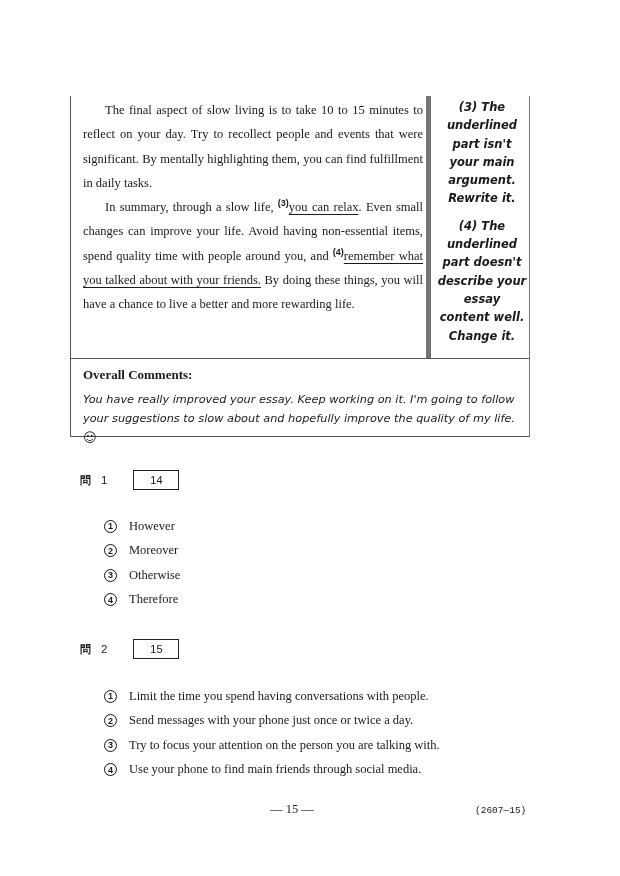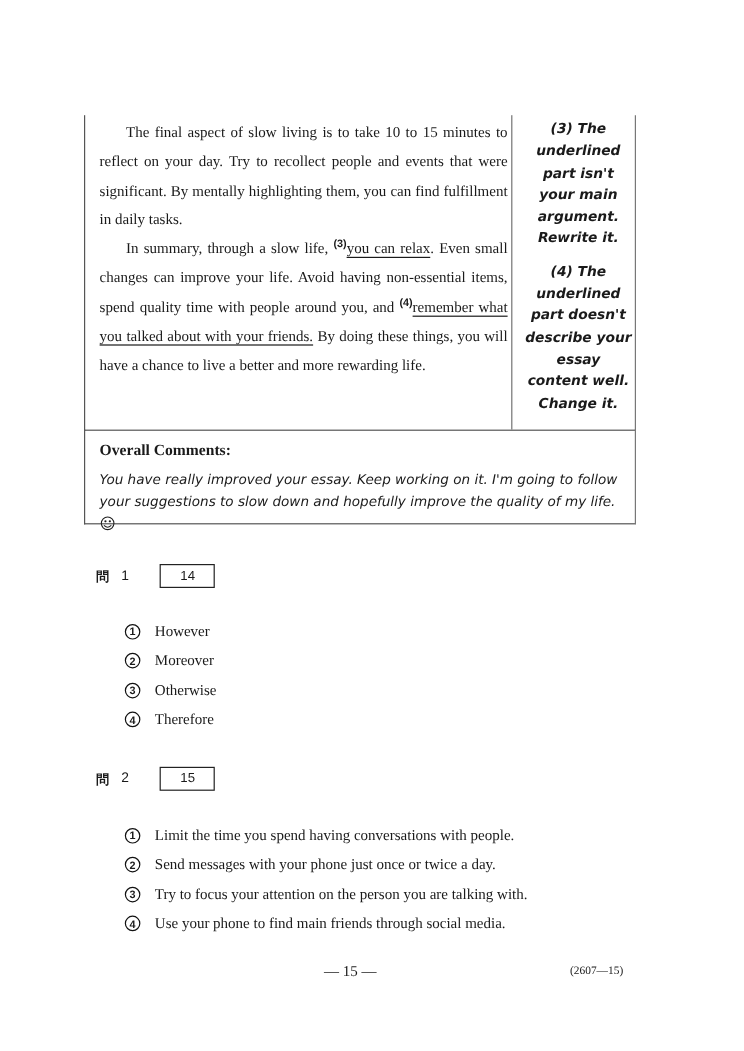--- a/index.html
+++ b/index.html
@@ -6,21 +6,21 @@
   body {
     width: 620px; height: 876px; position: relative; overflow: hidden;
     font-family: "Liberation Serif", "DejaVu Serif", serif; color: #1a1a1a;
   }
   .essay-box {
     position: absolute; left: 70px; top: 96px; width: 458px; height: 262px;
     border-left: 1px solid #555; border-right: 1px solid #777; border-bottom: 1px solid #555;
   }
   .essay-col {
     position: absolute; left: 0; top: 0; width: 355px; height: 100%;
-    border-right: 1px solid #737373;
+    border-right: 5px solid #737373;
   }
   .essay-text {
     position: absolute; left: 12px; top: 2px; width: 340px;
     font-size: 12.5px; line-height: 24.3px; text-align: justify;
   }
   .essay-text p { margin: 0; text-indent: 22px; }
   .essay-text .ul { text-decoration: underline; text-underline-offset: 3px; }
   .essay-text sup { font-size: 9px; font-weight: bold; font-family: "Liberation Sans", sans-serif; vertical-align: 5px; line-height: 0; }
   .comments-col {
     position: absolute; left: 366px; top: 2px; width: 90px;
@@ -50,41 +50,41 @@
   }
   .options { position: absolute; left: 104px; font-size: 12.5px; }
   .option { display: flex; align-items: center; height: 24.5px; }
   .circ {
     display: inline-flex; align-items: center; justify-content: center;
     width: 13px; height: 13px; border: 1.6px solid #111; border-radius: 50%;
     font-family: "Liberation Sans", sans-serif; font-weight: bold; font-size: 9px;
     margin-right: 12px; box-sizing: border-box;
   }
   .footer-page { position: absolute; left: 270px; top: 802px; font-size: 12.5px; }
-  .footer-code { position: absolute; left: 475px; top: 805px; font-size: 9.5px; }
+  .footer-code { position: absolute; left: 475px; top: 805px; font-size: 9.5px; font-family: Liberation Mono, monospace; }
 </style>
 </head>
 <body>
 
 <div class="essay-box">
   <div class="essay-col">
     <div class="essay-text">
       <p>The final aspect of slow living is to take 10 to 15 minutes to reflect on your day. Try to recollect people and events that were significant. By mentally highlighting them, you can find fulfillment in daily tasks.</p>
       <p><span>In summary, through a slow life, </span><sup>(3)</sup><span class="ul">you can relax</span><span>. Even small changes can improve your life. Avoid having non-essential items, spend quality time with people around you, and </span><sup>(4)</sup><span class="ul">remember what you talked about with your friends.</span><span> By doing these things, you will have a chance to live a better and more rewarding life.</span></p>
     </div>
   </div>
   <div class="comments-col">
     <p class="c">(3) The underlined part isn't your main argument. Rewrite it.</p>
     <p class="c">(4) The underlined part doesn't describe your essay content well. Change it.</p>
   </div>
 </div>
 
 <div class="overall-box">
   <div class="overall-title">Overall Comments:</div>
-  <div class="overall-body"><span>You have really improved your essay. Keep working on it. I'm going to follow your suggestions to slow down and hopefully improve the quality of my life.</span><span class="smiley">☺</span></div>
+  <div class="overall-body"><span>You have really improved your essay. Keep working on it. I'm going to follow your suggestions to slow about and hopefully improve the quality of my life.</span><span class="smiley">☺</span></div>
 </div>
 
 <div class="question" style="top:470px;">
   <span class="q-label">問</span>
   <span class="q-num">1</span>
   <span class="answer-box">14</span>
 </div>
 <div class="options" style="top:514px;">
   <div class="option">
       <span class="circ">1</span>

